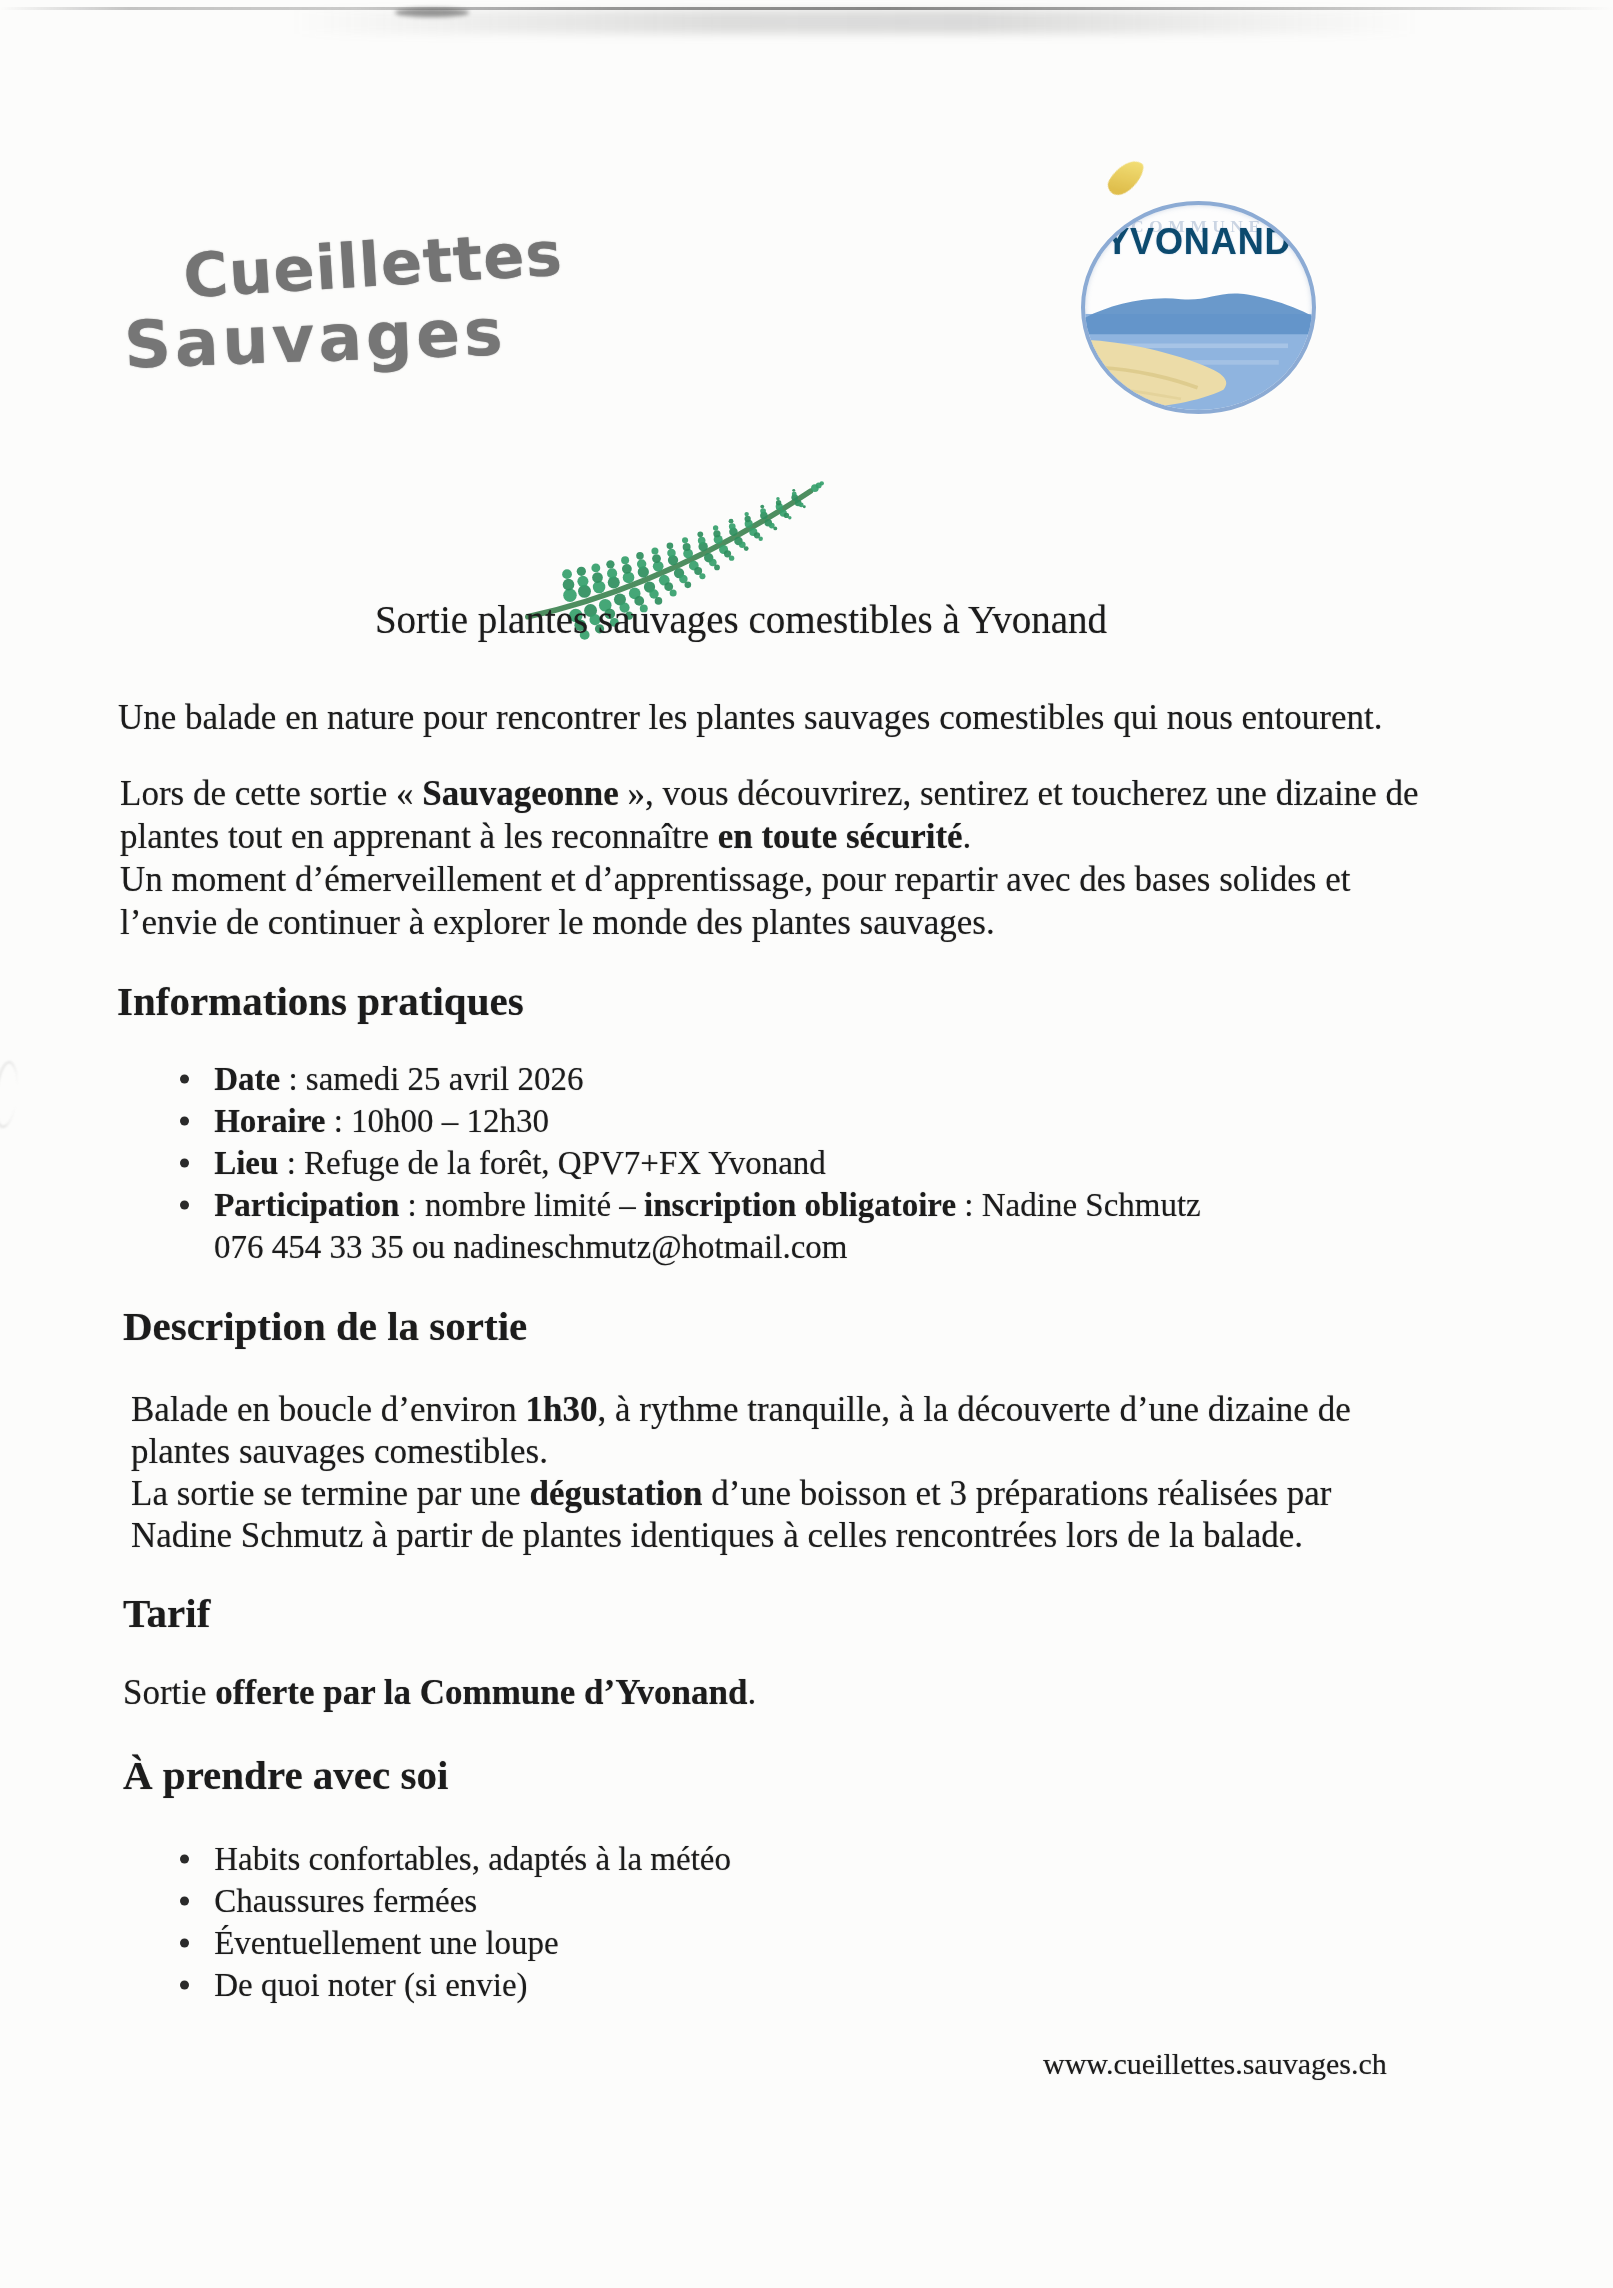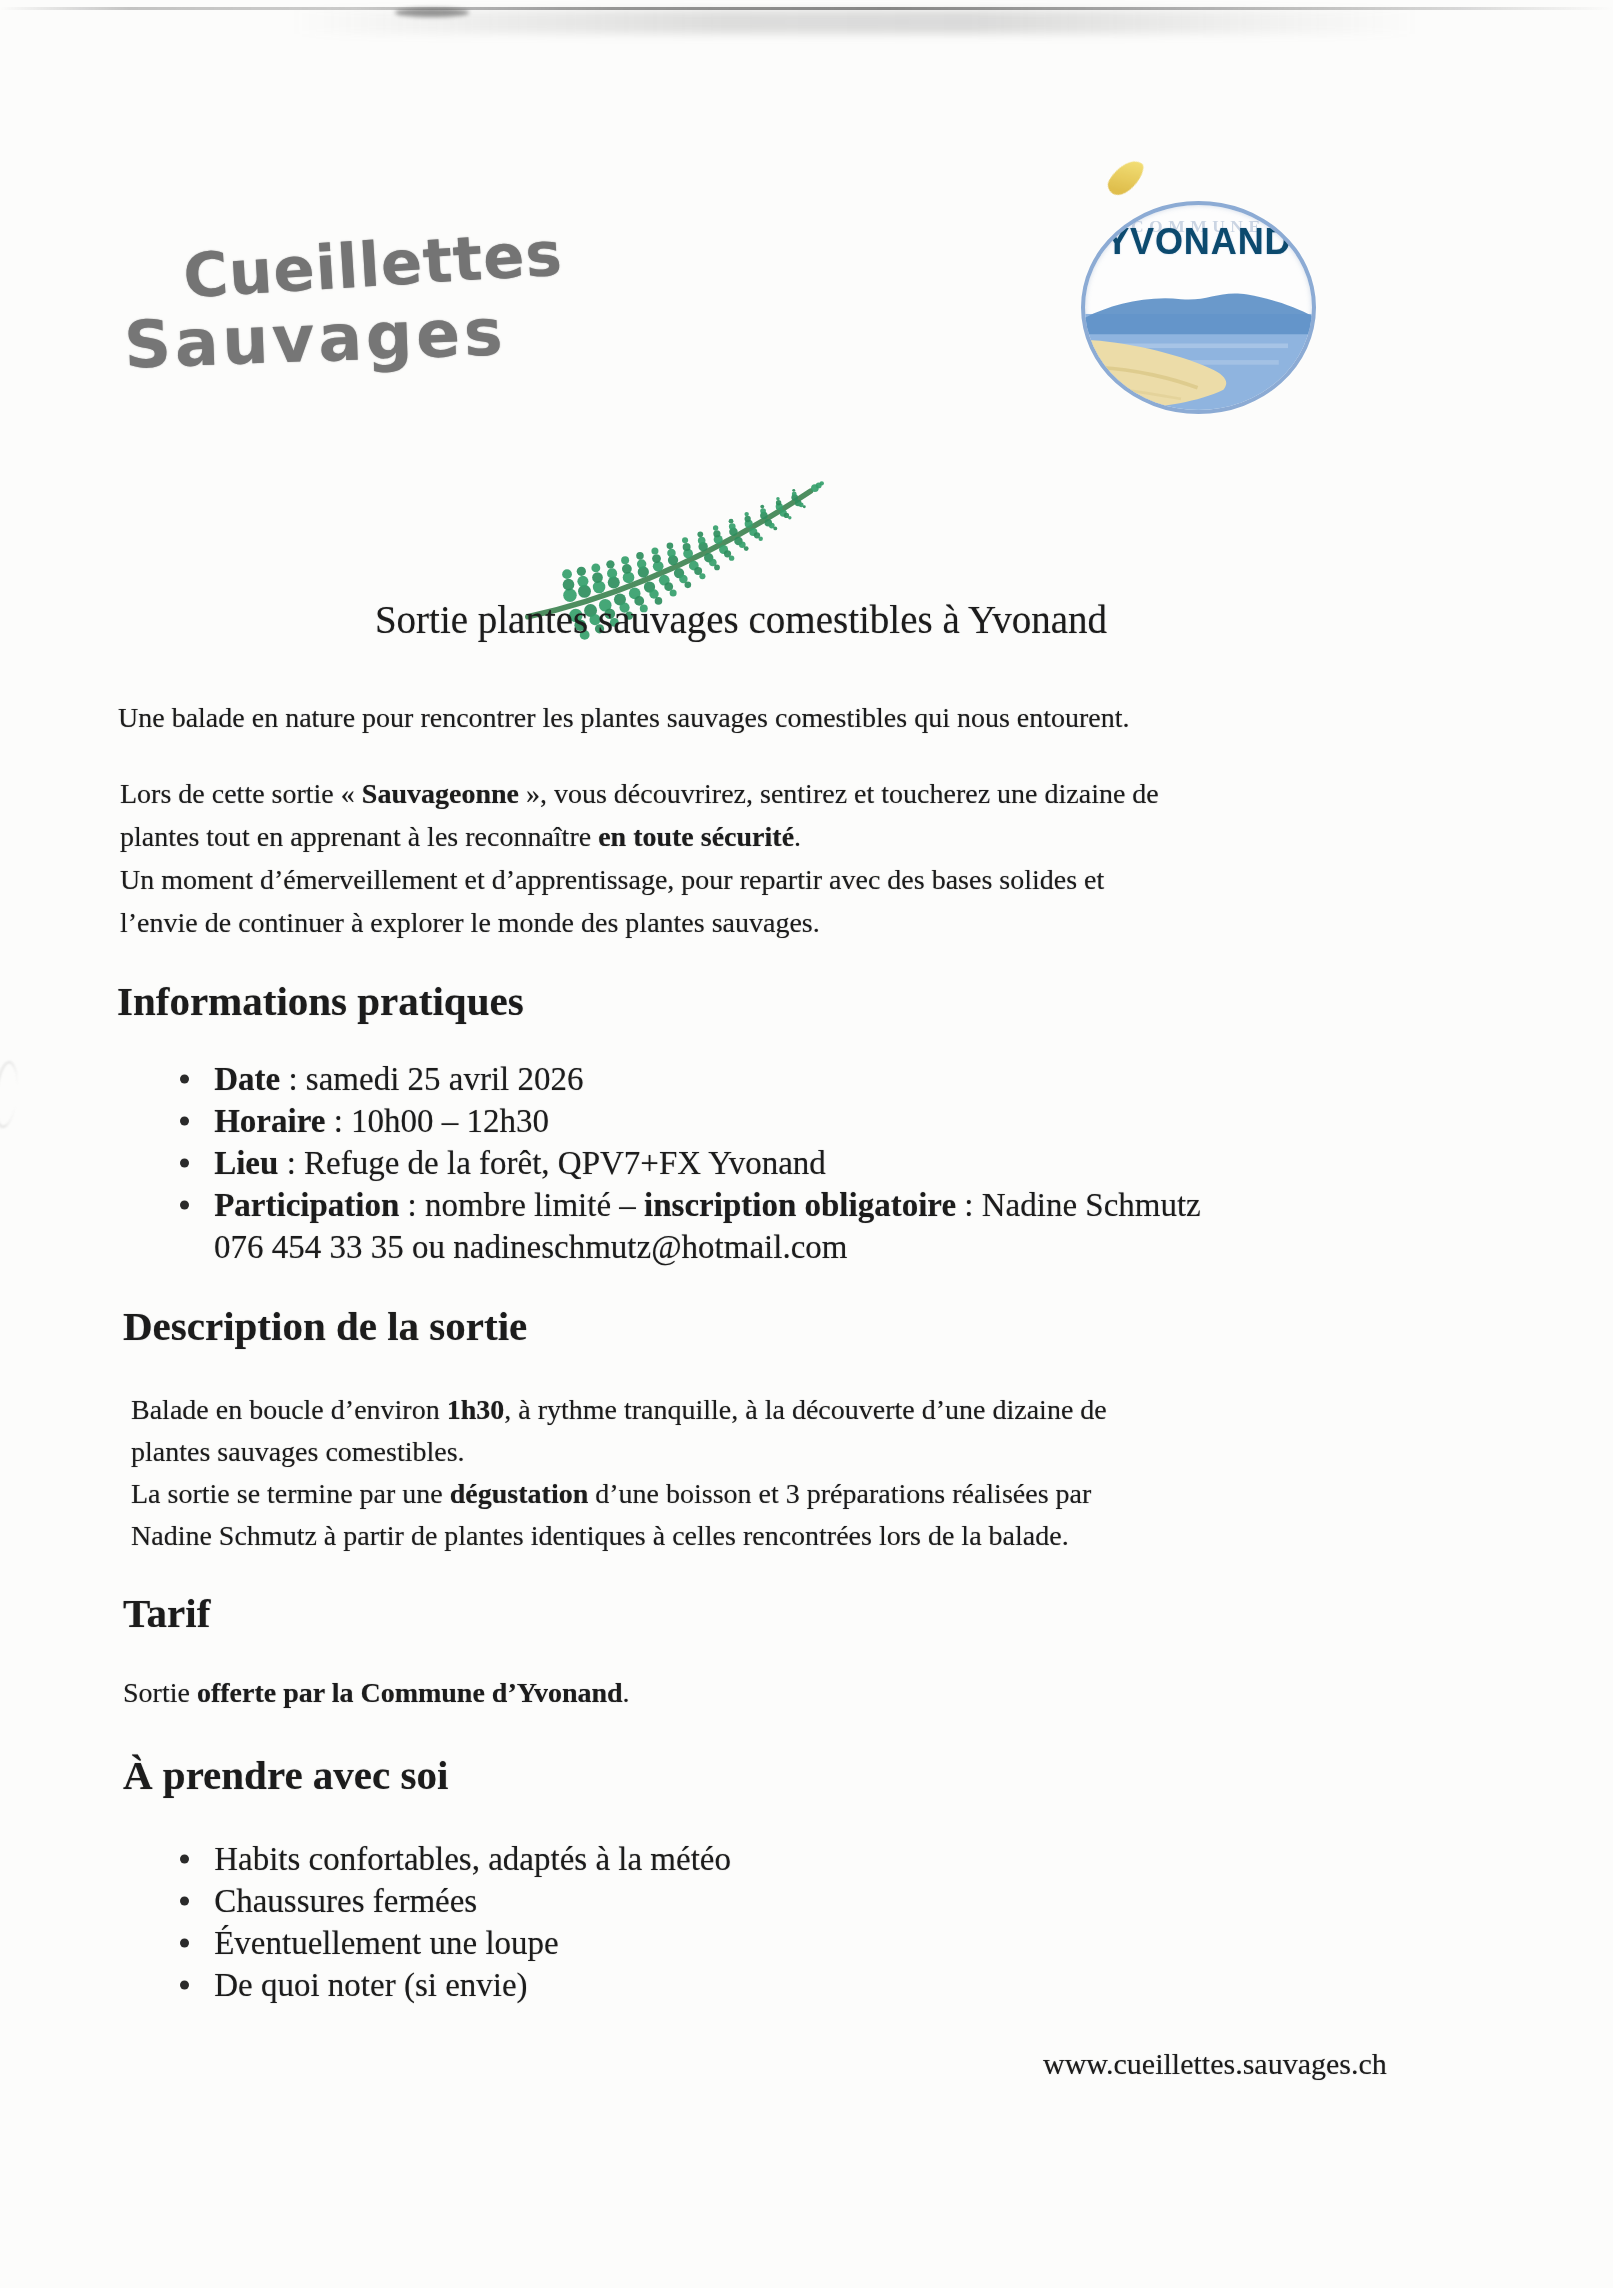--- a/index.html
+++ b/index.html
@@ -48,21 +48,21 @@
     letter-spacing:5.5px;color:rgba(100,130,175,.32);}
   .commune .name{position:absolute;top:16px;left:0;width:100%;text-align:center;
     font-family:"Liberation Sans",sans-serif;font-weight:bold;font-size:36px;
     letter-spacing:0.9px;color:#0c4a6e;text-shadow:0 0 1.4px rgba(78,122,178,.55);}
   .commune svg{position:absolute;left:0;top:0;}
 
   
   .abs{position:absolute;}
   .title{left:58px;top:596px;width:1366px;text-align:center;font-weight:normal;
     font-size:39px;line-height:48px;white-space:nowrap;}
-  .body-text{font-size:28px;line-height:43px;}
+  .body-text{font-size:35px;line-height:43px;}
   .line{white-space:nowrap;}
   .b{font-weight:bold;}
   .h2{font-weight:bold;font-size:41px;line-height:42px;white-space:nowrap;}
   .ink{text-shadow:0 0 1.1px rgba(25,25,25,.45);}
 
   .list{position:absolute;left:180px;}
   .li{display:flex;align-items:baseline;font-size:33px;line-height:42px;white-space:nowrap;}
   .dot{flex:none;width:9.2px;height:9.2px;border-radius:50%;background:#2a2a2a;
     margin-right:25px;transform:translateY(-6.5px);}
   .cont{padding-left:34px;}

